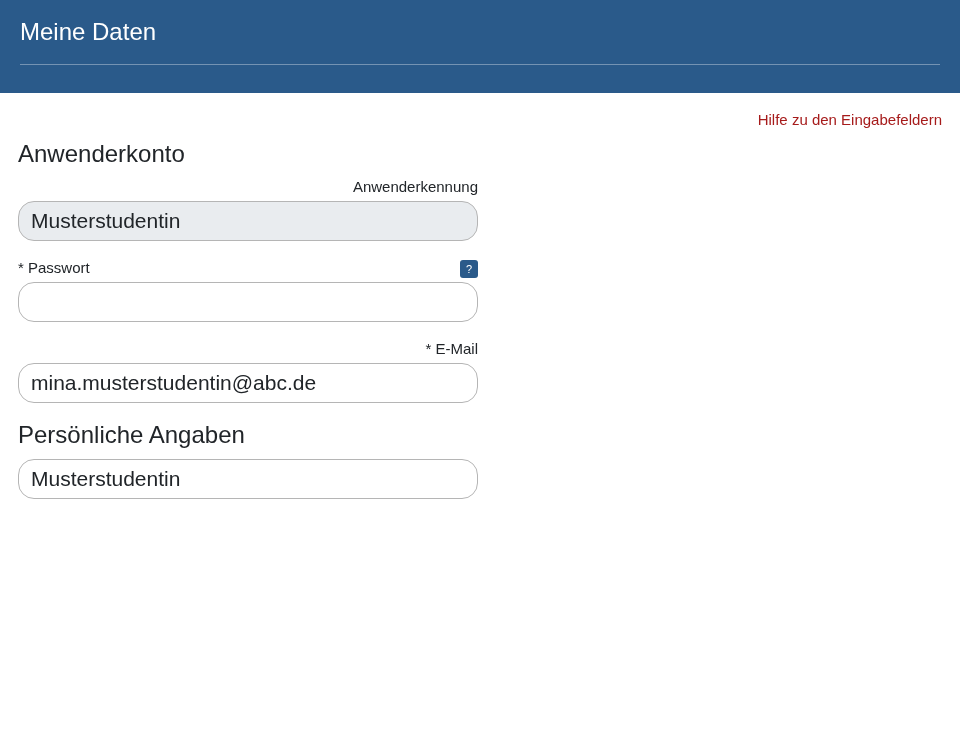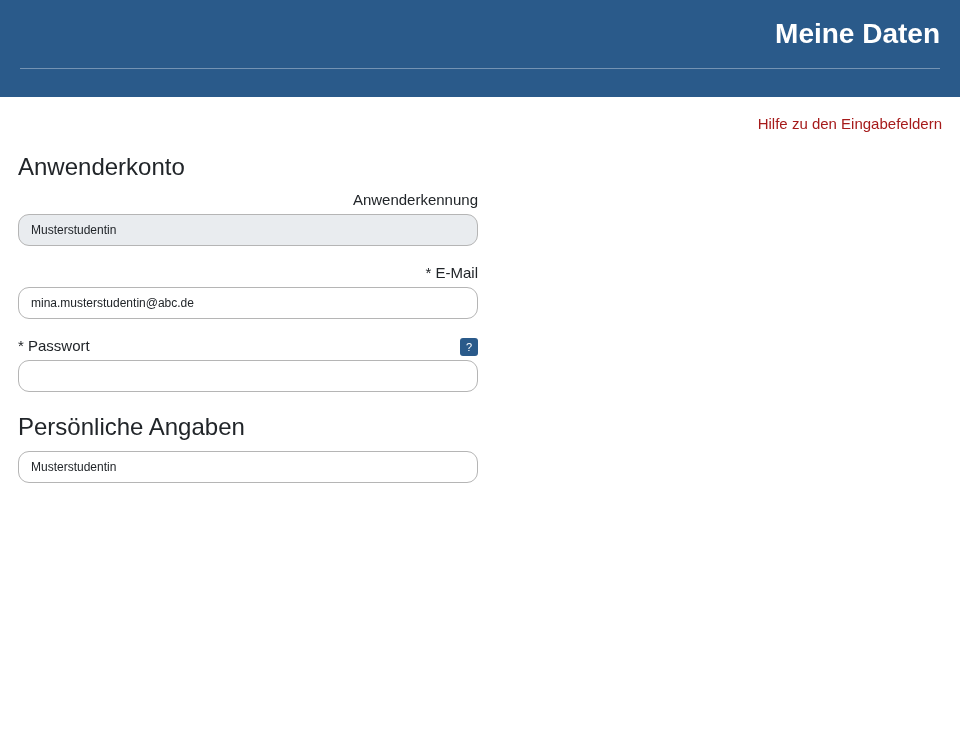--- a/index.html
+++ b/index.html
@@ -9,24 +9,23 @@
       color: #212529;
       background: #fff;
       width: 960px;
     }
     .header {
       background: #2a5a8a;
       padding: 18px 20px 28px 20px;
       color: #fff;
     }
     .header h1 {
-      font-weight: 700;
-      font-size: 28px;
+      font-weight: 400;
+      font-size: 24px;
       margin-bottom: 18px;
-      text-align: right;
     }
     .header-divider {
       border: none;
       border-top: 1px solid rgba(255,255,255,0.35);
     }
     .content {
       padding: 18px 18px 20px 18px;
     }
     .help-link-row {
       display: flex;
@@ -34,21 +33,21 @@
     }
     .help-link {
       color: #a61b1b;
       text-decoration: none;
       font-size: 15px;
       cursor: pointer;
     }
     h2.section-title {
       font-weight: 400;
       font-size: 24px;
-      margin-top: 21px;
+      margin-top: 12px;
       margin-bottom: 10px;
     }
     .form-group {
       margin-bottom: 18px;
       max-width: 460px;
     }
     .form-label {
       display: block;
       font-size: 15px;
       margin-bottom: 6px;
@@ -57,26 +56,26 @@
     }
     .label-row {
       display: flex;
       align-items: center;
       justify-content: space-between;
       max-width: 460px;
     }
     .input-field {
       width: 100%;
       max-width: 460px;
-      height: 32px;
+      height: 40px;
       padding: 6px 12px;
-      font-size: 12px;
+      font-size: 21px;
       color: #212529;
       border: 1px solid #b5b5b5;
-      border-radius: 11px;
+      border-radius: 16px;
       background: #fff;
       font-family: inherit;
     }
     .input-field[readonly] {
       background: #e9ecef;
       color: #212529;
     }
     .help-icon {
       display: inline-flex;
       align-items: center;
@@ -108,30 +107,30 @@
   </div>
 
   <h2 class="section-title">Anwenderkonto</h2>
 
   <div class="form-group">
     <label class="form-label">Anwenderkennung</label>
     <input class="input-field" type="text" readonly="" value="Musterstudentin" style="">
   </div>
 
   <div class="form-group">
-    <label class="form-label">* E-Mail</label>
-    <input class="input-field" type="text" value="mina.musterstudentin@abc.de" style="">
-  </div>
-
-  <div class="form-group">
     <div class="label-row">
       <label class="form-label">* Passwort</label>
       <span class="help-icon">?</span>
     </div>
     <input class="input-field" type="password" value="" style="">
+  </div>
+
+  <div class="form-group">
+    <label class="form-label">* E-Mail</label>
+    <input class="input-field" type="text" value="mina.musterstudentin@abc.de" style="">
   </div>
 
 
   <h2 class="section-title section-gap">Persönliche Angaben</h2>
 
 
   <div class="form-group">
     <input class="input-field" type="text" value="Musterstudentin" style="">
   </div>
 

